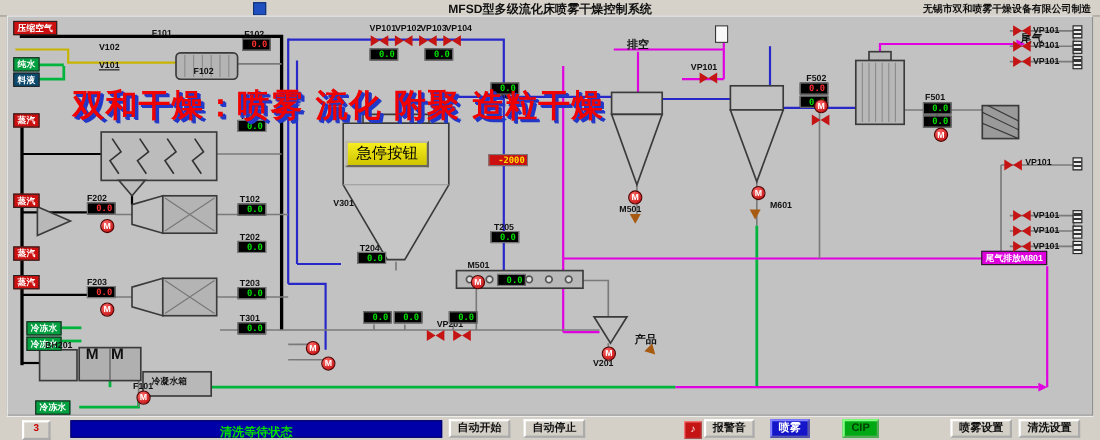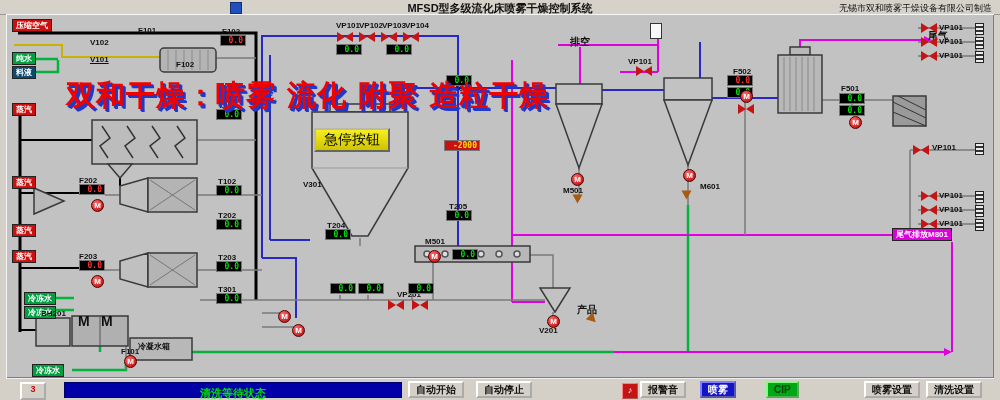--- a/index.html
+++ b/index.html
@@ -3,21 +3,21 @@
 <meta charset="utf-8">
 <style>
   html,body{margin:0;padding:0;}
   body{width:1000px;height:400px;font-family:"Liberation Sans",sans-serif;}
   .app{position:relative;width:1000px;height:400px;background:#d4d0c8;overflow:hidden;}
 
   
   .titlebar{position:absolute;left:0;top:0;width:1000px;height:14px;background:#d6d2ca;border-bottom:1px solid #9a968e;}
   .titlebar .app-icon{position:absolute;left:230px;top:2px;width:10px;height:10px;background:#2050c0;border:1px solid #103070;}
   .titlebar .title{position:absolute;left:50%;transform:translateX(-50%);top:1px;font-size:11px;font-weight:bold;color:#111;white-space:nowrap;}
-  .titlebar .mfr{position:absolute;right:8px;top:2px;font-size:9px;font-weight:normal;color:#111;white-space:nowrap;}
+  .titlebar .mfr{position:absolute;right:8px;top:2px;font-size:9px;font-weight:bold;color:#111;white-space:nowrap;}
 
   
   .canvas{position:absolute;left:6px;top:14px;width:988px;height:364px;background:#c2c2c2;
           box-shadow:inset 1px 1px 0 #f5f5f5, inset -1px -1px 0 #7d7d7d;}
   svg.piping{position:absolute;left:0;top:0;pointer-events:none;}
   #diagram-items{position:absolute;left:0;top:0;width:1000px;height:307px;}
 
   
   .it{position:absolute;box-sizing:border-box;}
   .lbl{font-size:8px;font-weight:bold;color:#101010;white-space:nowrap;line-height:9px;}

